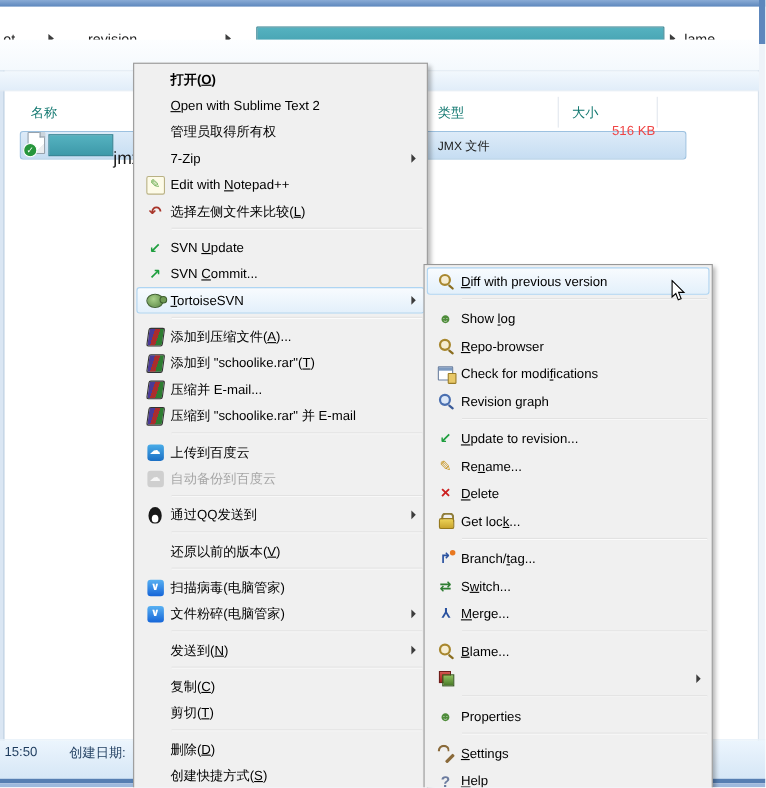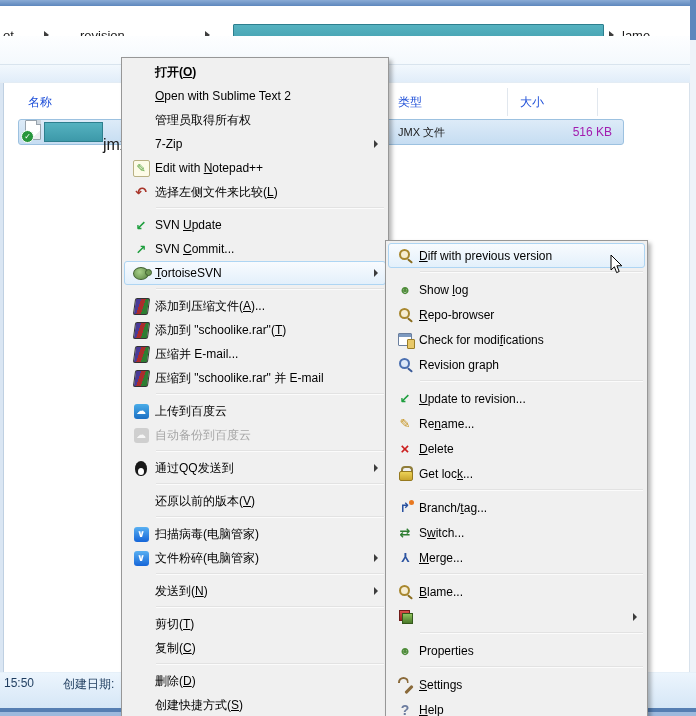--- a/index.html
+++ b/index.html
@@ -12,31 +12,31 @@
   .right-edge{position:absolute;right:0;top:40px;bottom:8px;width:6px;background:#eef3f9;border-left:1px solid #d8e2ec}
   .left-edge{position:absolute;left:0;top:36px;bottom:8px;width:3px;background:#dae6f3;border-right:1px solid #bfd0e2}
   .addressbar{position:absolute;left:0;top:20px;width:627px;height:30px;background:#fff;font-size:13px;color:#1a1a1a}
   .addressbar .crumb{position:absolute;top:0;height:30px;display:flex;align-items:center}
   .bc-arrow{position:absolute;top:11px;width:0;height:0;border-top:4px solid transparent;border-bottom:4px solid transparent;border-left:5px solid #3d3d3d}
   .redacted-crumb{position:absolute;left:233px;top:4px;width:369px;height:24px;background:linear-gradient(#55b2c0,#3d99a9);border:1px solid #2d7f8e;border-radius:1px}
   .toolbar{position:absolute;left:0;top:36px;width:690px;height:28px;background:linear-gradient(#fdfeff,#f4f9fd);border-bottom:1px solid #d9e4ee}
   .commandbar{position:absolute;left:0;top:65px;width:690px;height:17px;background:linear-gradient(#f2f8fd,#e1edf9);border-bottom:1px solid #e3ecf4}
 
   
-  .col-header{position:absolute;top:94px;font-size:12px;color:#1d4ed8}
+  .col-header{position:absolute;top:94px;font-size:12px;color:#0f766e}
   .col-div{position:absolute;top:88px;height:28px;width:1px;background:#e1e7ee}
   .file-row-hl{position:absolute;left:18px;top:119px;width:604px;height:24px;border:1px solid #9cc1e0;border-radius:3px;
     background:linear-gradient(#ddebf8,#c6ddf2)}
   .file-icon{position:absolute;left:25px;top:120px;width:14px;height:18px;background:linear-gradient(135deg,#fff 72%,#eceef0 72%);border:1px solid #98a3ad;border-radius:1px}
   .file-icon::before{content:"";position:absolute;right:-1px;top:-1px;width:4px;height:4px;background:#ccd5dd;border-left:1px solid #98a3ad;border-bottom:1px solid #98a3ad}
   .file-icon::after{content:"\2713";position:absolute;left:-5px;bottom:-4px;width:11px;height:11px;background:#27963c;border:1px solid #fff;border-radius:50%;color:#fff;font-size:8px;line-height:11px;text-align:center}
   .redacted-name{position:absolute;left:44px;top:122px;width:57px;height:18px;background:linear-gradient(#55b2c0,#3d99a9);border:1px solid #2d7f8e}
   .fname{position:absolute;left:103px;top:136px;font-size:16px;color:#1a1a1a}
   .ftype{position:absolute;left:398px;top:125px;font-size:11px;color:#1a1a1a}
-  .fsize{position:absolute;left:540px;top:125px;width:72px;text-align:right;font-size:12px;color:#a21caf}
+  .fsize{position:absolute;left:540px;top:112px;width:72px;text-align:center;font-size:12px;color:#ef4444}
 
   
   .details-pane{position:absolute;left:0;top:672px;width:696px;height:36px;background:linear-gradient(#ecf5fd,#d5e6f6);border-top:1px solid #e6f0f9}
   .details-pane .time{position:absolute;left:4px;top:3px;font-size:12px;color:#1e3c5e}
   .details-pane .created{position:absolute;left:63px;top:3px;font-size:12px;color:#1e3c5e}
   .bottom-edge1{position:absolute;left:0;top:708px;width:696px;height:4px;background:#567eb2}
   .bottom-edge2{position:absolute;left:0;top:712px;width:696px;height:4px;background:#9db9dd}
 
   
   .menu{position:absolute;background:#f0f0f0;border:1px solid #979797;box-shadow:3px 3px 4px rgba(0,0,0,.28);padding:2px;box-sizing:border-box}
@@ -255,25 +255,25 @@
       </div>
       <div class="sep"></div>
       <div class="mi">
         <span class="gut"></span>
         <span class="lbl">发送到(<u>N</u>)</span>
         <span class="arrow"></span>
       </div>
       <div class="sep"></div>
       <div class="mi">
         <span class="gut"></span>
+        <span class="lbl">复制(<u>C</u>)</span>
+      </div>
+      <div class="mi">
+        <span class="gut"></span>
         <span class="lbl">剪切(<u>T</u>)</span>
-      </div>
-      <div class="mi">
-        <span class="gut"></span>
-        <span class="lbl">复制(<u>C</u>)</span>
       </div>
       <div class="sep"></div>
       <div class="mi">
         <span class="gut"></span>
         <span class="lbl">删除(<u>D</u>)</span>
       </div>
       <div class="mi">
         <span class="gut"></span>
         <span class="lbl">创建快捷方式(<u>S</u>)</span>
       </div>

